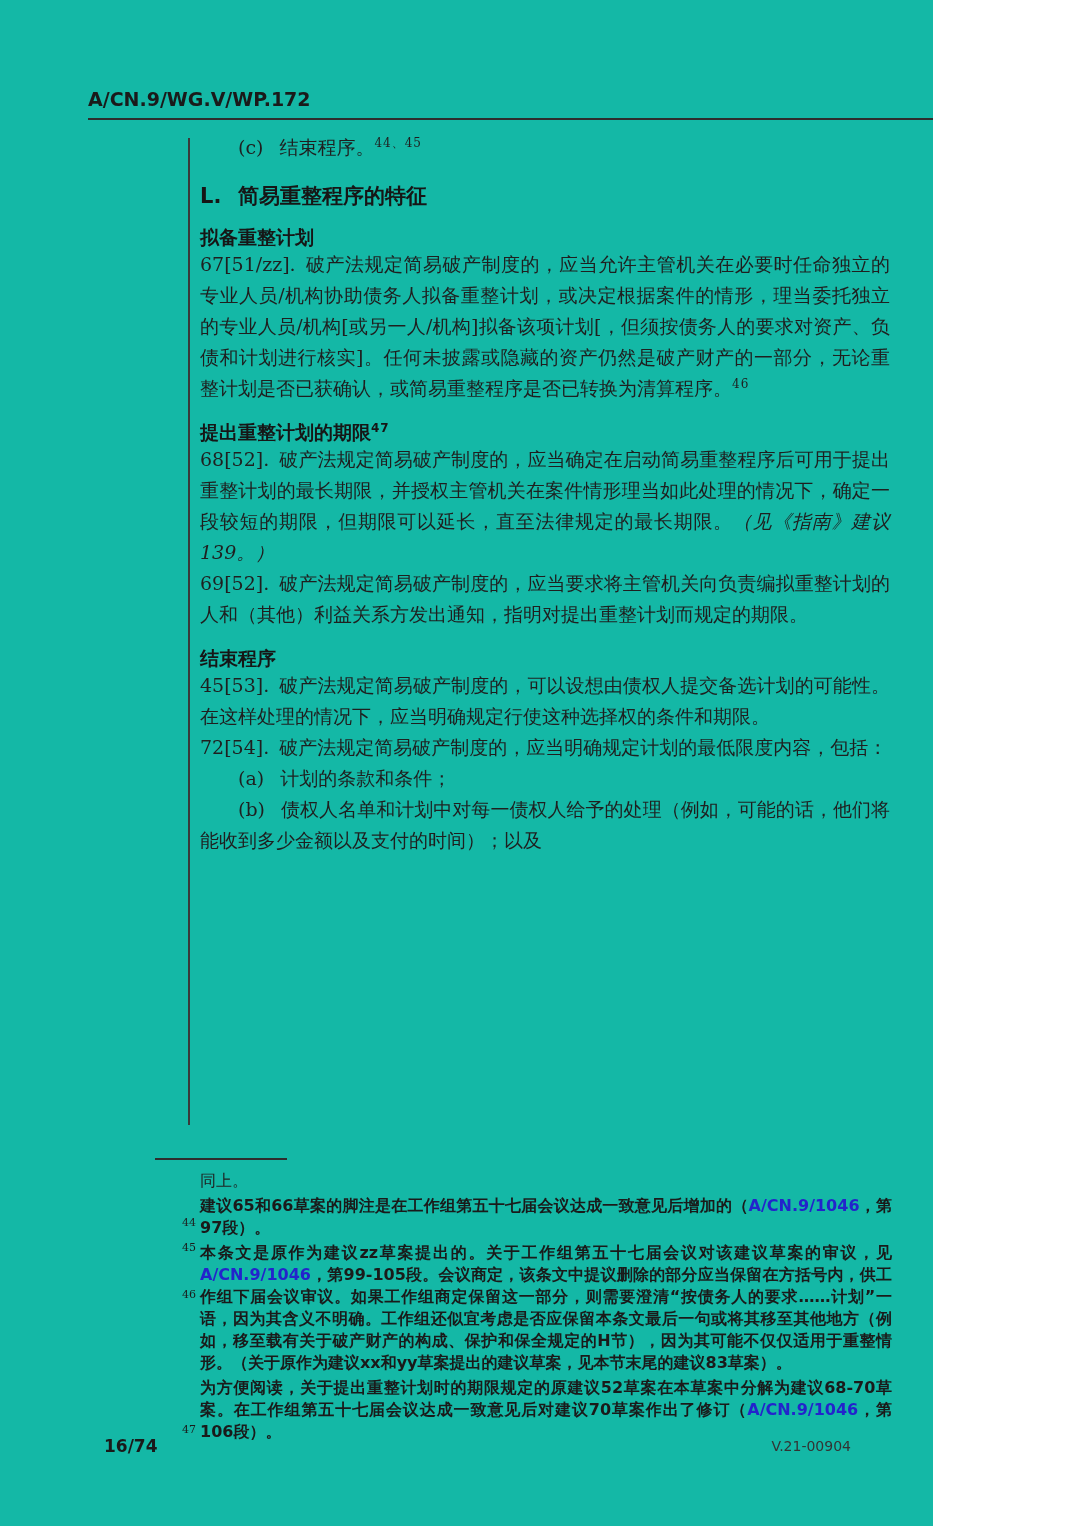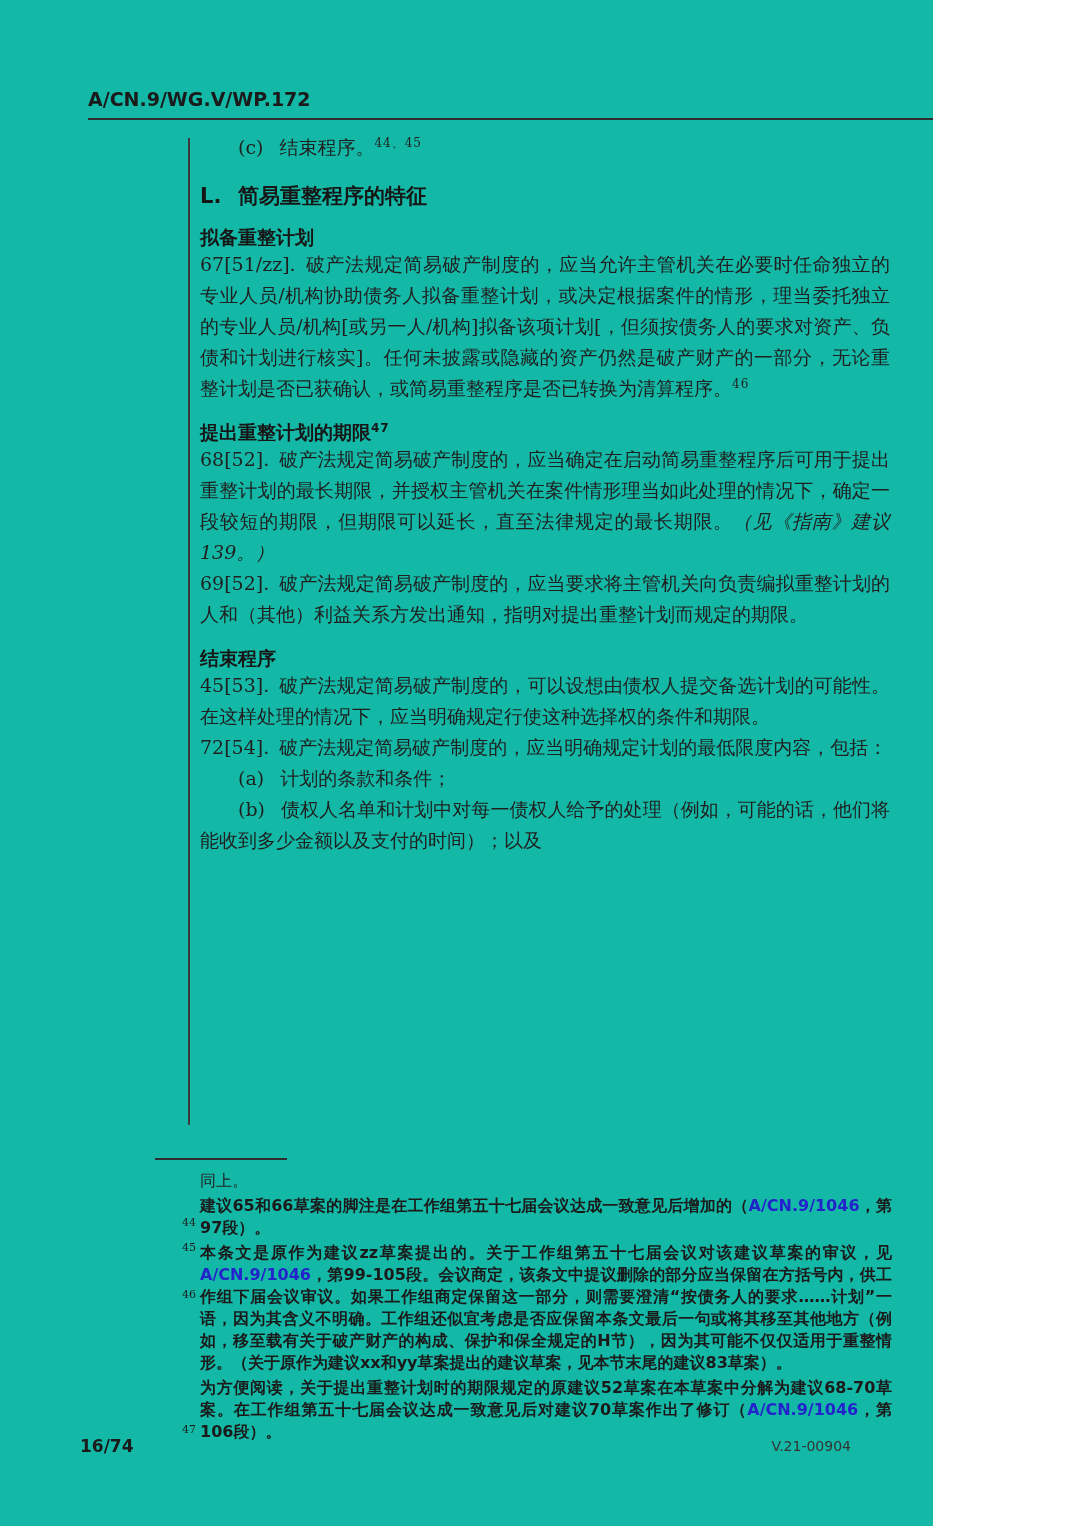--- a/index.html
+++ b/index.html
@@ -75,21 +75,21 @@
     margin-top:44px;
   }
   .fn.regular { font-family:"DejaVu Serif","Liberation Serif",serif; font-weight:normal; }
   .fn.bold {
     font-family:"DejaVu Sans","Liberation Sans",sans-serif;
     font-weight:bold; color:#1a1a1a;
   }
   .fn a { color:#2323CC; text-decoration:none; }
   
   .footer-page {
-    position:absolute; left:80px; top:1436px;
+    position:absolute; left:104px; top:1436px;
     font-family:"DejaVu Sans","Liberation Sans",sans-serif;
     font-weight:bold; font-size:17px; color:#1a1a1a;
   }
   .footer-docid {
     position:absolute; right:82px; top:1438px;
     font-family:"DejaVu Sans","Liberation Sans",sans-serif;
     font-weight:normal; font-size:14px; color:#333333;
   }
 </style>
 </head>

